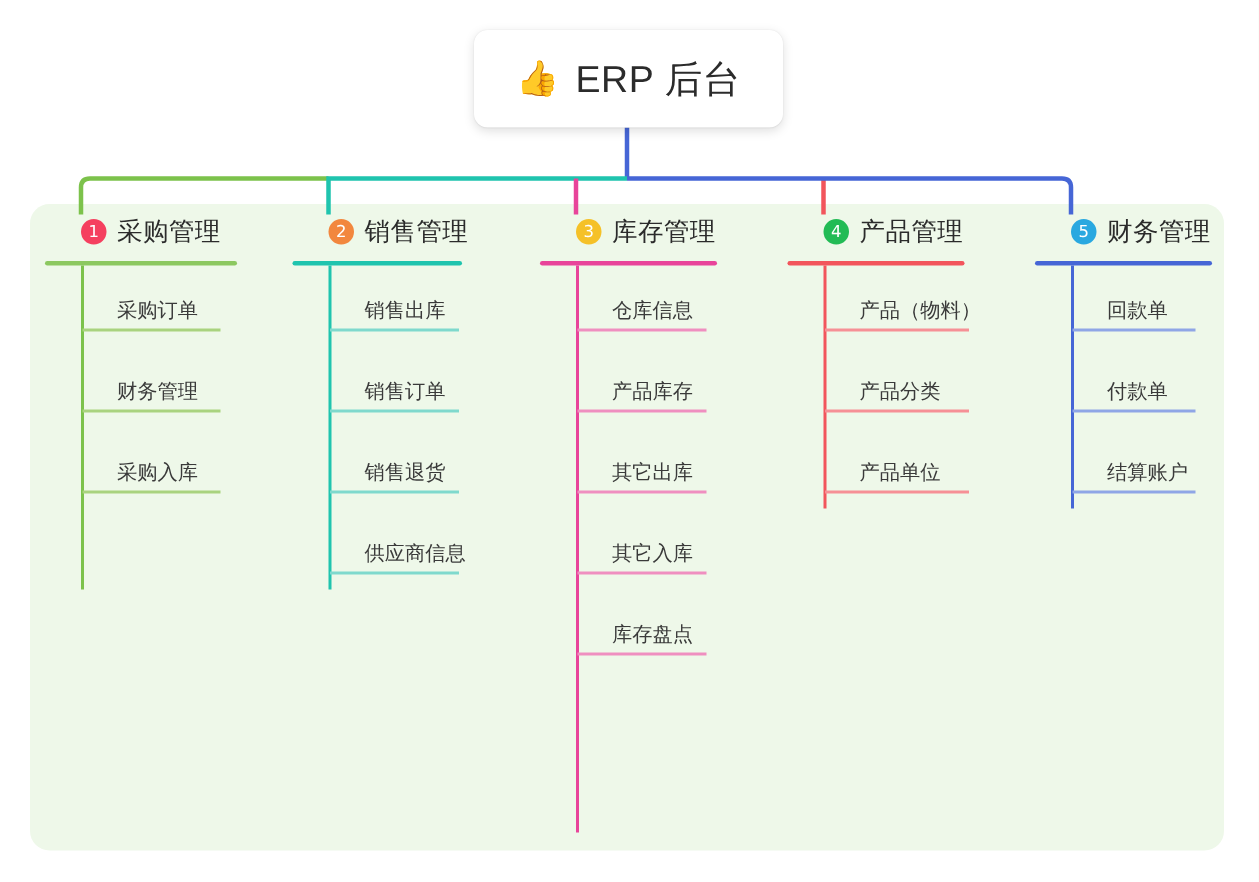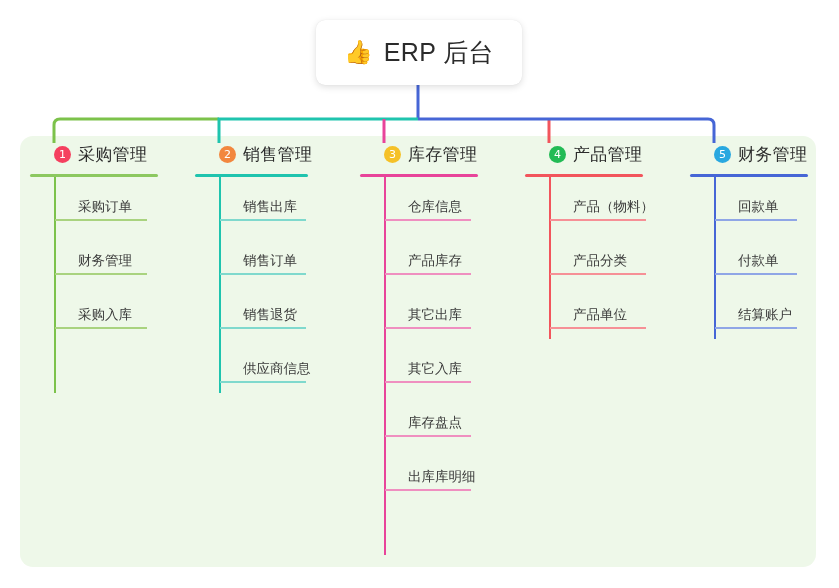--- a/index.html
+++ b/index.html
@@ -232,24 +232,20 @@
           <div class="leaf-rule" style="background: rgb(239, 143, 192); width: 86px;"></div>
         </div>
         <div class="leaf">
           <span class="leaf-label">其它入库</span>
           <div class="leaf-rule" style="background: rgb(239, 143, 192); width: 86px;"></div>
         </div>
         <div class="leaf">
           <span class="leaf-label">库存盘点</span>
           <div class="leaf-rule" style="background: rgb(239, 143, 192); width: 86px;"></div>
         </div>
-        <div class="leaf">
-          <span class="leaf-label">出库库明细</span>
-          <div class="leaf-rule" style="background: rgb(239, 143, 192); width: 86px;"></div>
-        </div>
       </div>
     </div>
     <div class="column" style="left: 505px;">
       <div class="col-header">
         <span class="badge" style="background: rgb(34, 187, 85);">4</span>
         <span class="col-title">产品管理</span>
       </div>
       <div class="col-rule" style="width: 118px; background: rgb(242, 85, 92); margin-left: 0px;"></div>
       <div class="col-body">
         <div class="spine" style="background: rgb(242, 85, 92); height: 162px;"></div>

